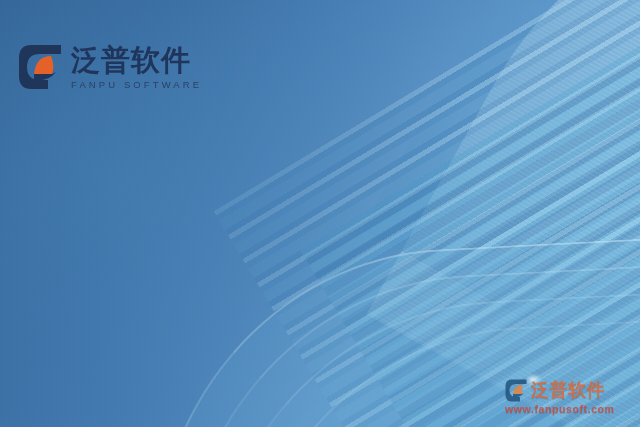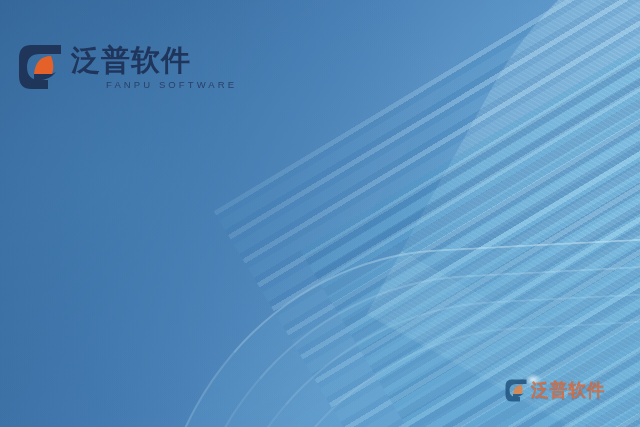--- a/index.html
+++ b/index.html
@@ -166,21 +166,20 @@
     white-space: nowrap;
   }
   .brand-en {
     font-family: "Liberation Sans", sans-serif;
     font-size: 9.5px;
     font-weight: 400;
     color: #2a4068;
     letter-spacing: 3.1px;
     margin-top: 3px;
     white-space: nowrap;
-    margin-left: 35px;
   }
 
   
   .hero-title {
     position: absolute;
     left: 152px;
     top: 183px;
     font-family: "DejaVu Serif", "Liberation Serif", serif;
     font-size: 33px;
     font-weight: 400;
@@ -271,15 +270,16 @@
     <div class="wm-row">
       <span class="wm-mark-wrap">
         <svg class="wm-mark" viewBox="0 0 44 46" aria-hidden="true">
           <path d="M13.5 1 L43 1 L43 10 L22 10 Q9 10 9 23 Q9 36 22 36 L30 36 L30 45 L13.5 45 Q1 45 1 32 L1 14 Q1 1 13.5 1 Z" fill="#1d4f7a"></path>
           <path d="M33 12 Q18 12 16 30 L34 30 Q37 22 33 12 Z" fill="#e8813a"></path>
           <path d="M34 30 L16 30 L16 36 Q30 38 38 28 Q36 29 34 30 Z" fill="#1d4f7a"></path>
         </svg>
       </span>
       <span class="wm-cn">泛普软件</span>
     </div>
+    <div class="wm-url">www.fanpusoft.com</div>
   </div>
 
 </div>
 
 </body></html>

